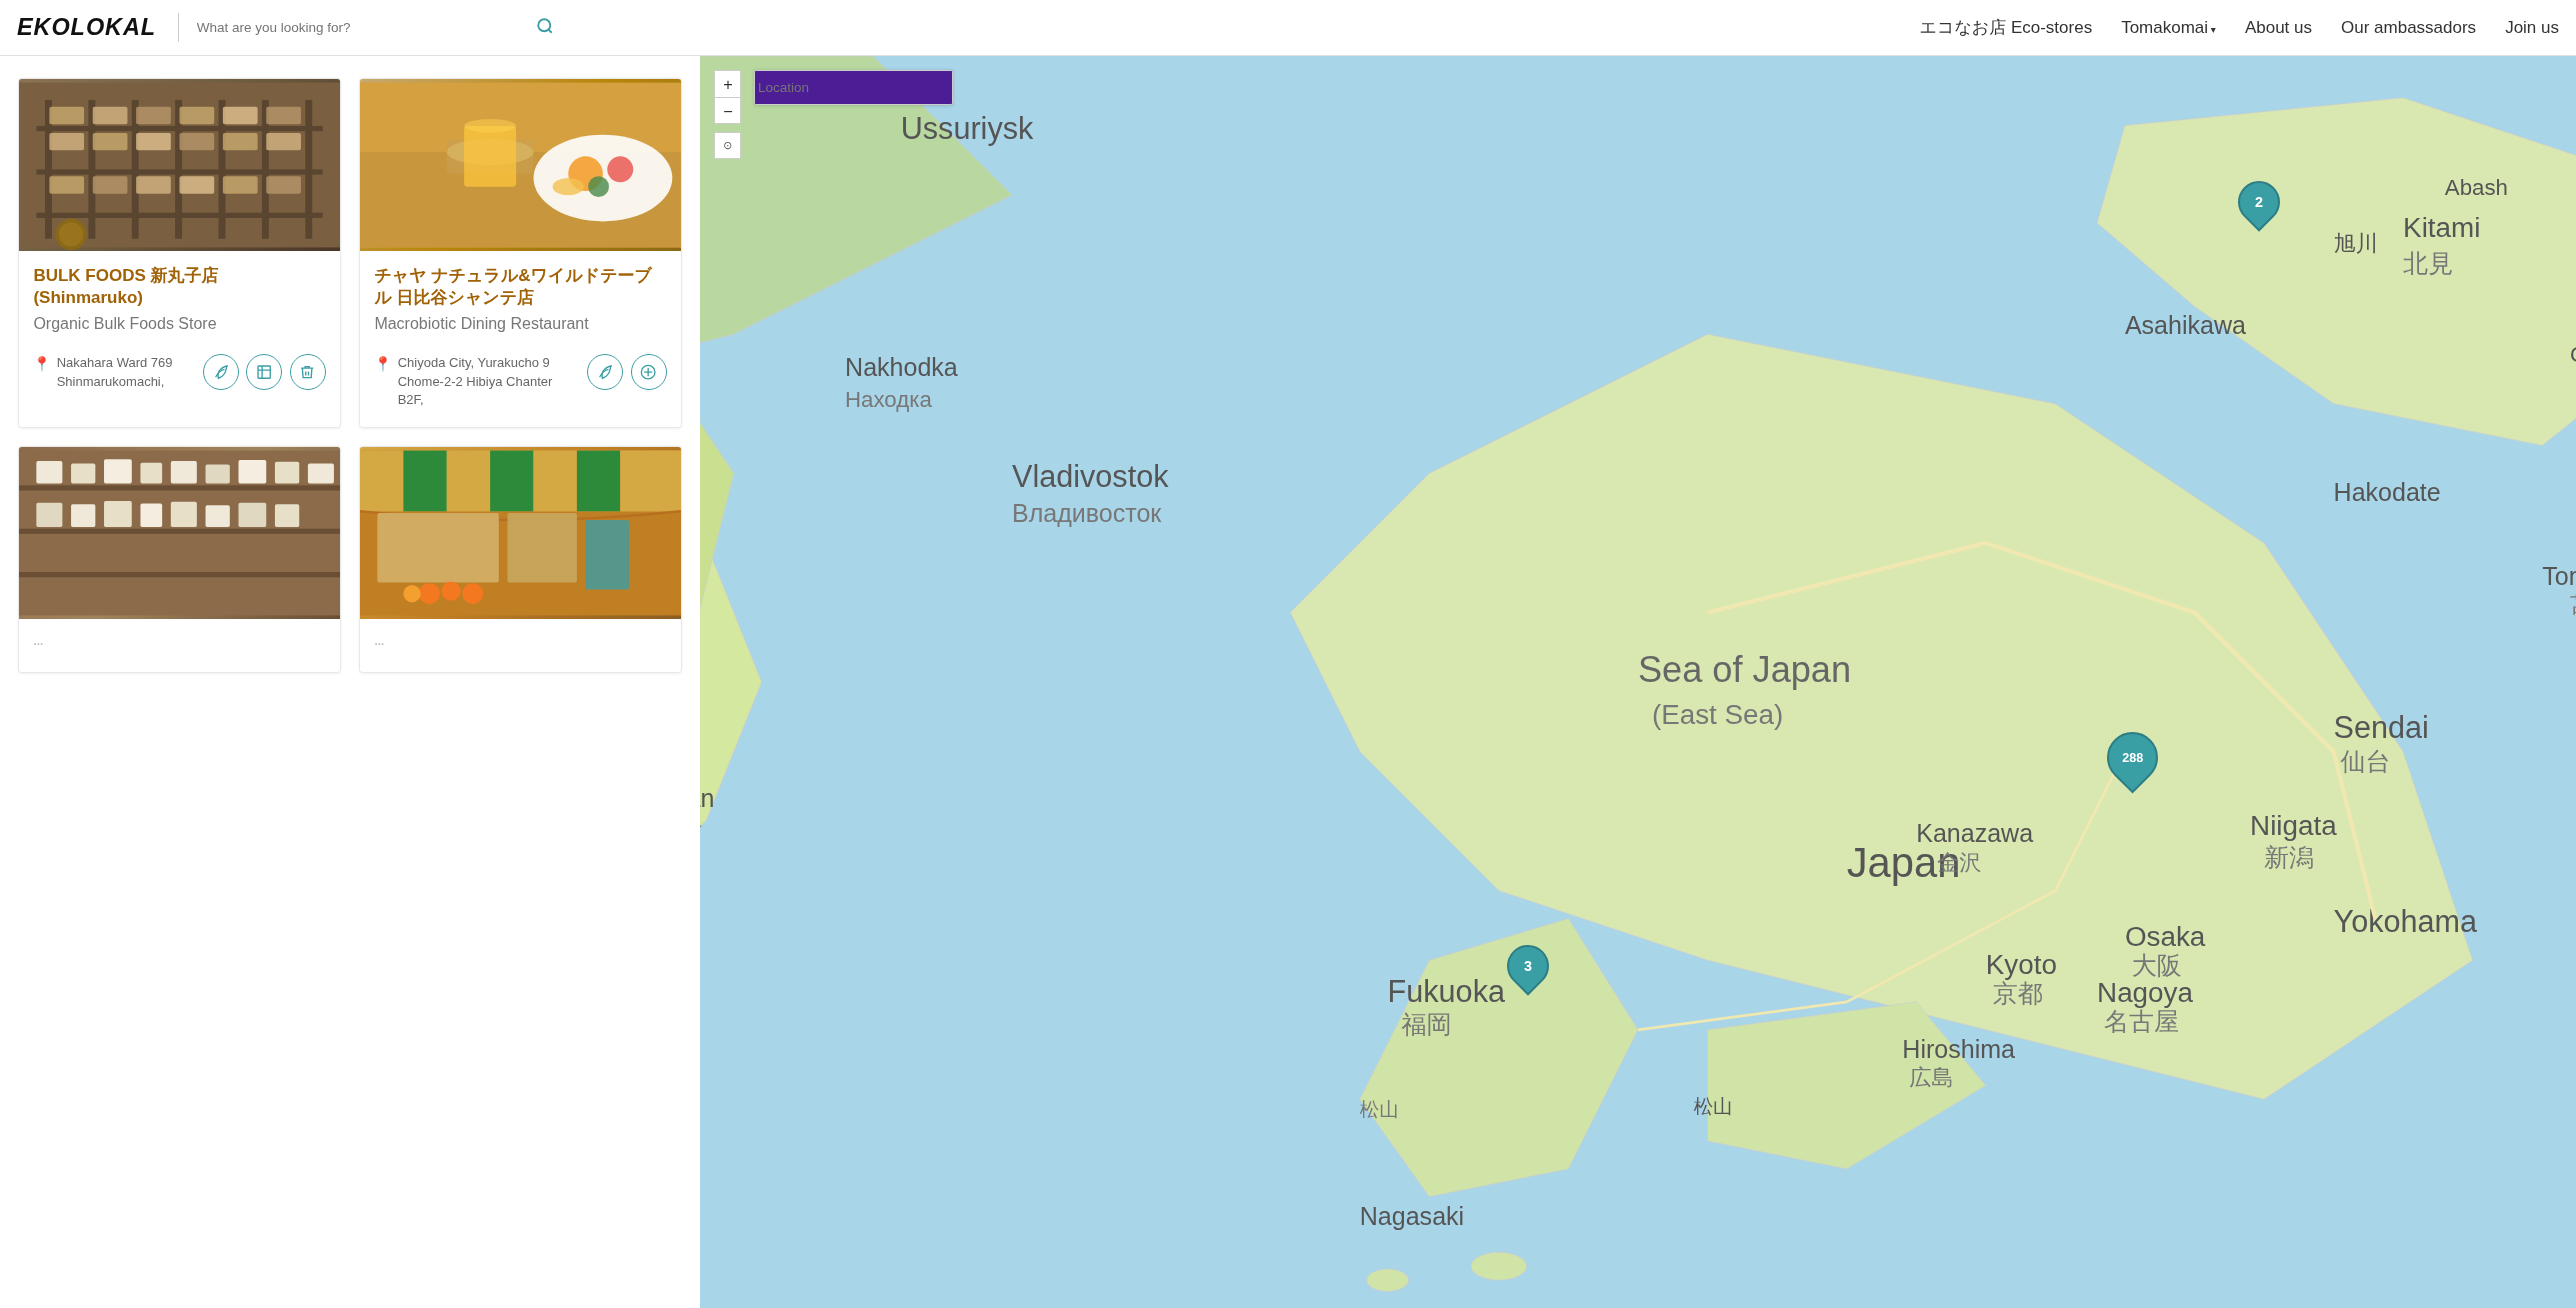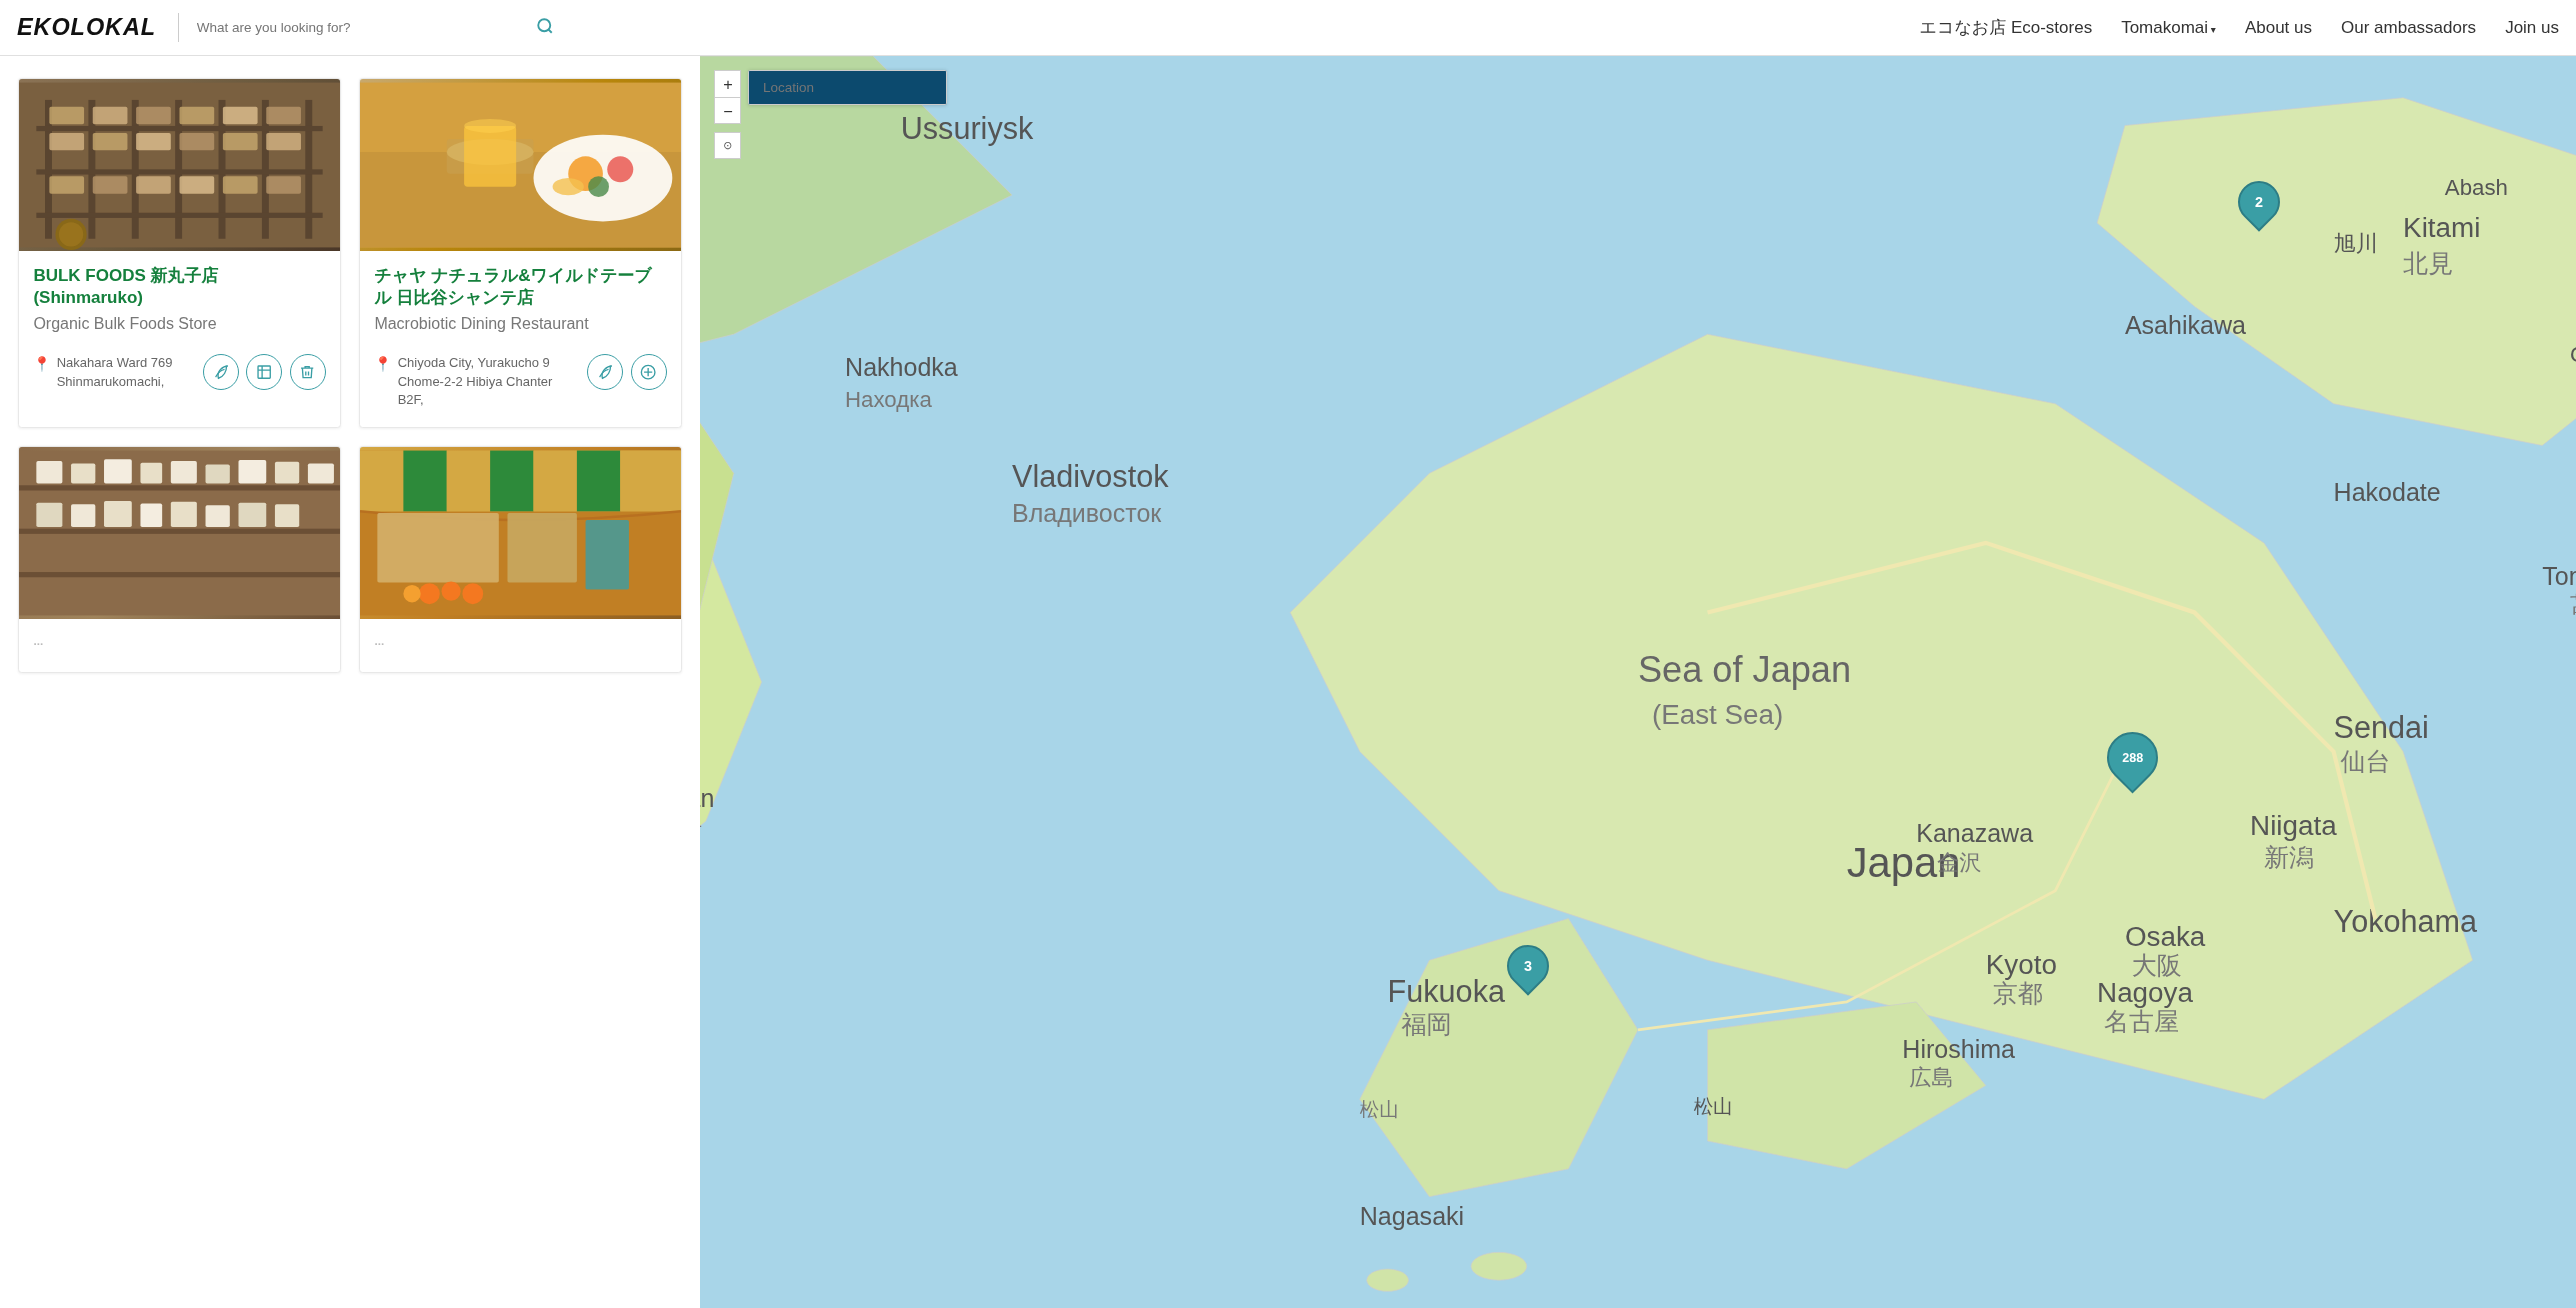--- a/index.html
+++ b/index.html
@@ -107,21 +107,21 @@
       object-fit: cover;
       display: block;
       background: #ddd;
     }
     .store-card-body {
       padding: 14.4px 14.4px 18px;
     }
     .store-title {
       font-size: 17px;
       font-weight: 800;
-      color: #15803d;
+      color: #a16207;
       line-height: 1.3;
       margin-bottom: 5.4px;
     }
     .store-category {
       font-size: 16px;
       color: #777;
       margin-bottom: 21.7px;
     }
     .store-footer {
       display: flex;
@@ -211,26 +211,26 @@
       align-items: center;
       justify-content: center;
       color: #555;
       margin-top: 7.2px;
     }
 
     
     .location-search {
       position: absolute;
       top: 14.4px;
-      left: 48px;
+      left: 54px;
       z-index: 5;
-      background: #0c4a6e;
+      background: #4c1d95;
       border: 0.9px solid #ccc;
       border-radius: 1.8px;
-      padding: 9px 14px;
+      padding: 9px 3px;
       width: 199px;
       font-size: 13.5px;
       color: #999;
       box-shadow: 0 0.9px 3.6px rgba(0,0,0,0.15);
     }
 
     
     .map-marker {
       position: absolute;
       display: flex;

